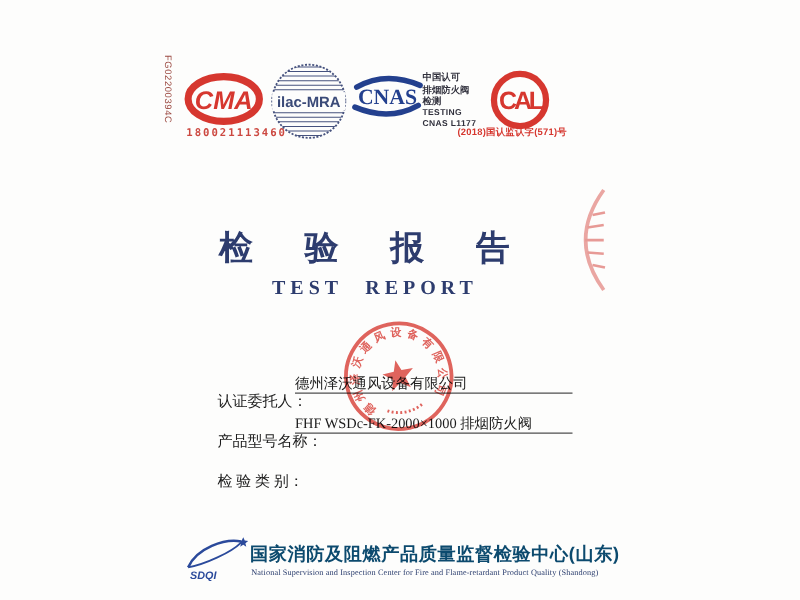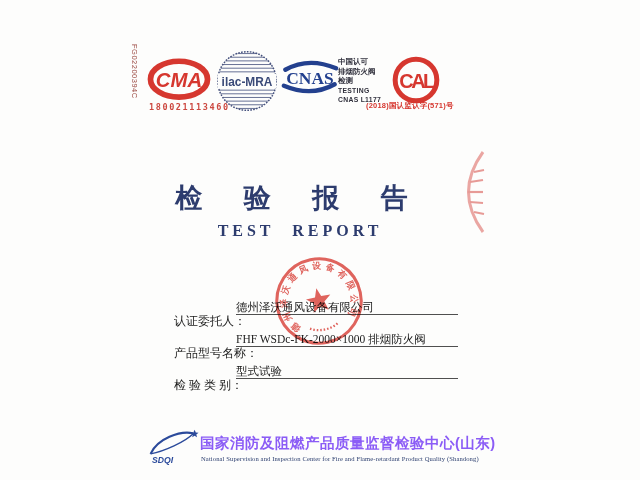--- a/index.html
+++ b/index.html
@@ -35,21 +35,21 @@
   .field-row .val-wrap{position:absolute;left:62px;top:0;width:222px;
                        border-bottom:1.2px solid #4f4f4f;height:17px;}
   .field-row .val{font-size:11.5px;white-space:nowrap;}
   #row-0{top:297px;} #row-1{top:329px;} #row-2{top:361px;text-decoration:underline;}
   
   #company-stamp{left:273px;top:255px;width:92px;height:92px;transform:rotate(-12deg);
                  opacity:.88;mix-blend-mode:multiply;pointer-events:none;}
   #edge-stamp{left:450px;top:148px;width:40px;height:88px;opacity:.75;pointer-events:none;}
   
   #footer-logo{left:147px;top:428px;}
-  #footer-name-cn{left:200px;top:434px;font-size:14.5px;font-weight:bold;color:#8b5cf6;
+  #footer-name-cn{left:200px;top:434px;font-size:14.5px;font-weight:bold;color:#0c4a6e;
                   font-family:"Liberation Sans",sans-serif;letter-spacing:.5px;}
   #footer-name-en{left:201px;top:455px;font-size:6.6px;color:#2e4070;letter-spacing:.1px;}
 </style>
 </head>
 <body>
 
 <div id="page">
 
 
   <div class="abs" id="side-code">FG02200394C</div>
@@ -121,21 +121,20 @@
   <div class="abs field-row" id="row-0">
     <span class="lbl">认证委托人：</span>
     <span class="val-wrap"><span class="val">德州泽沃通风设备有限公司</span></span>
   </div>
   <div class="abs field-row" id="row-1">
     <span class="lbl">产品型号名称：</span>
     <span class="val-wrap"><span class="val">FHF WSDc-FK-2000×1000 排烟防火阀</span></span>
   </div>
   <div class="abs field-row" id="row-2">
     <span class="lbl">检 验 类 别：</span>
-    <span class="val-wrap"><span class="val">型式试验</span></span>
   </div>
 
   <svg class="abs" id="company-stamp" viewBox="0 0 120 120">
     <circle cx="60" cy="60" r="55" fill="none" stroke="#dd4f48" stroke-width="4"></circle>
     <polygon fill="#dd4f48" points="60,43 64.1,54.3 76.2,54.7 66.7,62.2 70,73.8 60,67 50,73.8 53.3,62.2 43.8,54.7 55.9,54.3"></polygon>
     <defs>
       <path id="sealArc" d="M30.3,89.7 A42,42 0 1 1 89.7,89.7" fill="none"></path>
     </defs>
     <text font-size="11.5" font-weight="bold" fill="#dd4f48" font-family="Liberation Sans,sans-serif" letter-spacing="5">
       <textPath href="#sealArc" startOffset="0">德州泽沃通风设备有限公司</textPath>

